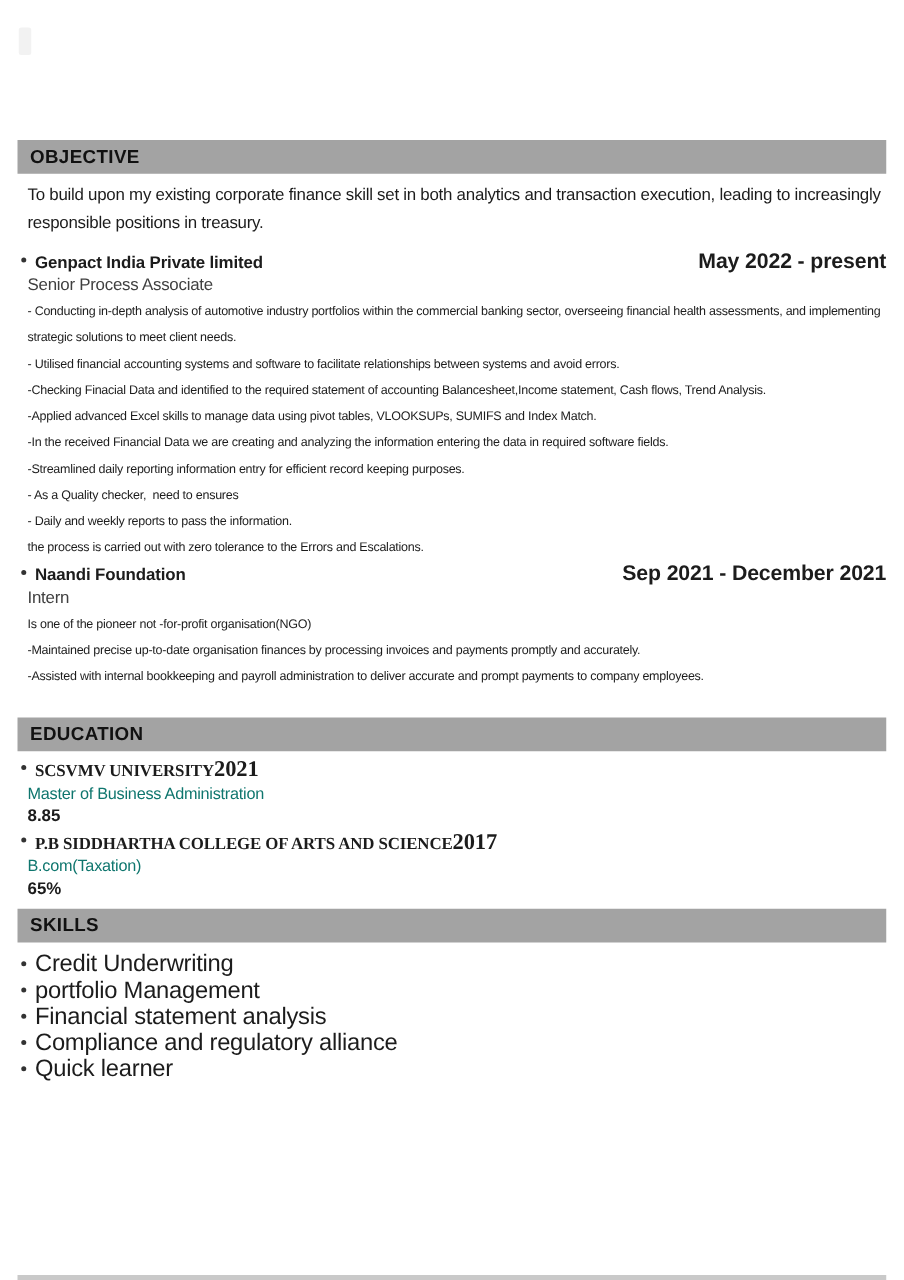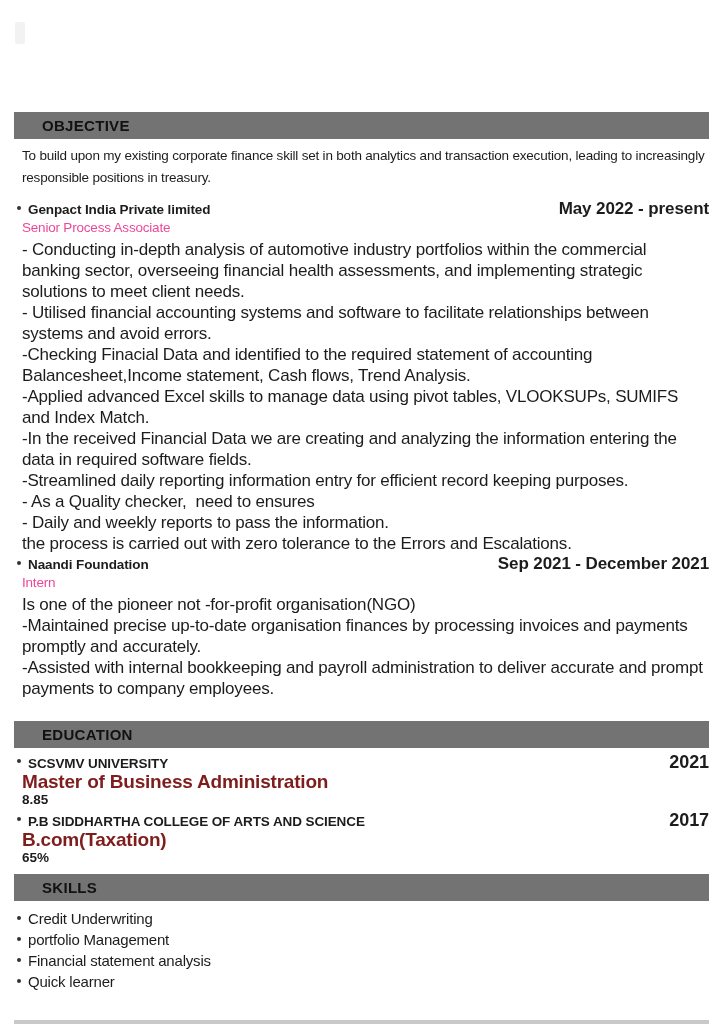--- a/index.html
+++ b/index.html
@@ -15,26 +15,26 @@
   .content { margin: 0 14px; }
   .top-space { height: 112px; position: relative; }
   .faint-mark {
     position: absolute;
     left: 15px; top: 22px;
     width: 10px; height: 22px;
     background: #f2f2f2;
     border-radius: 2px;
   }
   .section-header {
-    background: #737373;
+    background: #a3a3a3;
     font-size: 15px;
     font-weight: bold;
     letter-spacing: 0.3px;
     color: #111;
-    padding: 5px 0 5px 28px;
+    padding: 5px 0 5px 10px;
     line-height: 17px;
   }
   .objective-text {
     margin: 6px 0 11px 8px;
     font-size: 13.5px;
     line-height: 22px;
     letter-spacing: -0.2px;
     max-width: 690px;
   }
   ul { list-style: none; margin: 0; padding: 0; }
@@ -55,52 +55,53 @@
     font-size: 13.5px;
     line-height: 18px;
     letter-spacing: -0.1px;
   }
   .job-dates { font-size: 17px; font-weight: bold; white-space: nowrap; }
   .job-role {
     margin-left: -6px;
     font-size: 13.5px;
     line-height: 18px;
     letter-spacing: -0.2px;
-    color: #ec4899;
+    color: #404040;
   }
   .job-details { margin-left: -6px; margin-top: 2px; }
   .detail-line {
     margin: 0;
-    font-size: 17px;
+    font-size: 10px;
     line-height: 21px;
     letter-spacing: -0.2px;
     max-width: 688px;
     white-space: pre-wrap;
   }
   .section-gap-education { margin-top: 22px; }
   .edu-list { margin-top: 5px; }
   .edu-item { position: relative; padding-left: 14px; margin-bottom: 3px; }
   .edu-head {
     display: flex;
-    justify-content: space-between;
+    justify-content: flex-start;
     align-items: baseline;
     font-weight: bold;
     font-size: 13.5px;
     line-height: 19px;
     letter-spacing: -0.1px;
+    font-family: Liberation Serif, serif;
   }
   .edu-year { font-size: 18px; font-weight: bold; white-space: nowrap; }
-  .edu-degree { margin-left: -6px; font-size: 19px; line-height: 18px; letter-spacing: -0.2px; color: #7f1d1d; font-weight: bold; }
+  .edu-degree { margin-left: -6px; font-size: 13px; line-height: 18px; letter-spacing: -0.2px; color: #0f766e; }
   .edu-score { margin-left: -6px; font-size: 13.5px; line-height: 17px; font-weight: bold; }
   .section-gap-skills { margin-top: 8px; }
   .skills-list { margin-top: 7px; }
   .skill-item {
     position: relative;
     padding-left: 14px;
-    font-size: 15px;
+    font-size: 19px;
     line-height: 21px;
     letter-spacing: -0.2px;
   }
   .skill-item .bullet { top: 8px; }
   .bottom-cut-bar {
     position: absolute;
     left: 14px; right: 14px;
     bottom: 0;
     height: 4px;
     background: #c9c9c9;
@@ -185,20 +186,24 @@
         <li class="skill-item">
     <span class="bullet"></span>
     <span class="skill-label">portfolio Management</span>
   </li>
         <li class="skill-item">
     <span class="bullet"></span>
     <span class="skill-label">Financial statement analysis</span>
   </li>
         <li class="skill-item">
     <span class="bullet"></span>
+    <span class="skill-label">Compliance and regulatory alliance</span>
+  </li>
+        <li class="skill-item">
+    <span class="bullet"></span>
     <span class="skill-label">Quick learner</span>
   </li>
       </ul>
 
   </div>
 
   <div class="bottom-cut-bar"></div>
 </div>
 
 </body></html>

